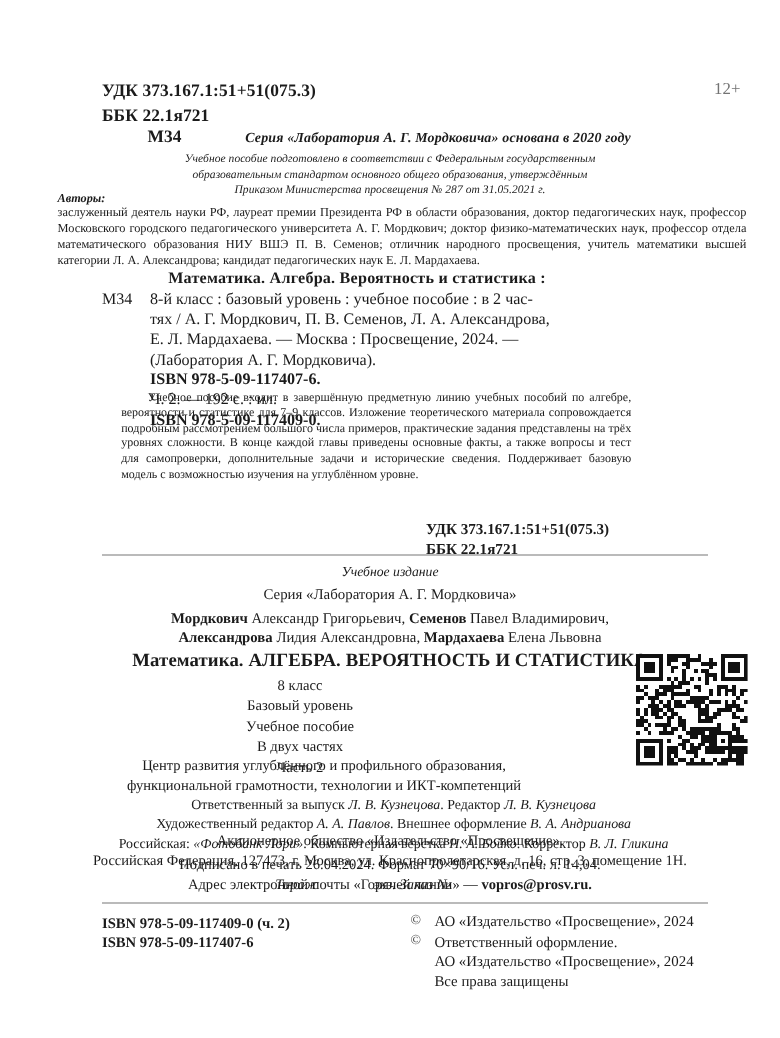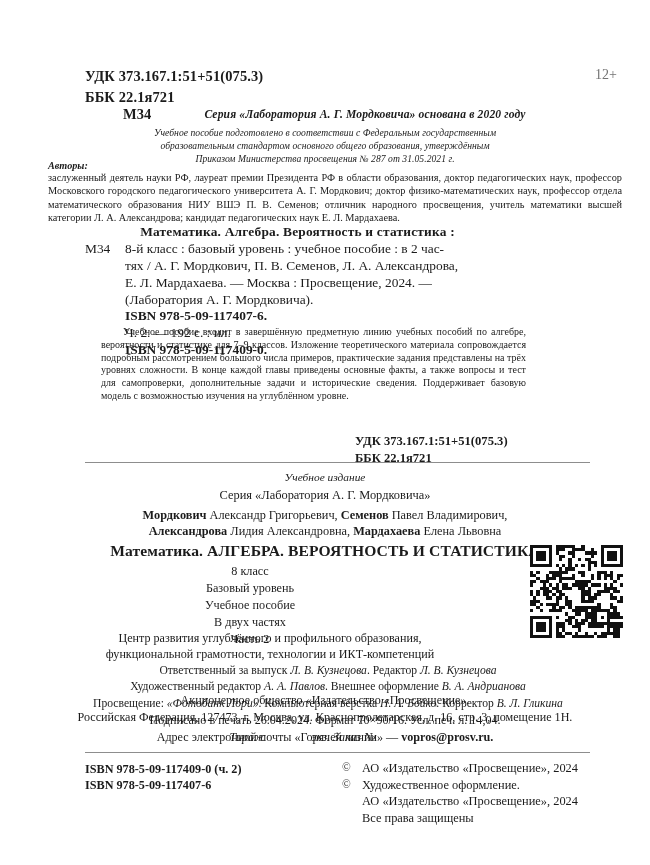--- a/index.html
+++ b/index.html
@@ -369,21 +369,21 @@
   </div>
 
   <div class="imp-staff">
     <div>
       <span>Ответственный за выпуск </span><span class="ital">Л. В. Кузнецова</span><span>. Редактор </span><span class="ital">Л. В. Кузнецова</span>
     </div>
     <div>
       <span>Художественный редактор </span><span class="ital">А. А. Павлов</span><span>. Внешнее оформление </span><span class="ital">В. А. Андрианова</span>
     </div>
     <div>
-      <span>Просвещение: </span><span class="ital">«Фотобанк Лори»</span><span>. Компьютерная вёрстка </span><span class="ital">Н. А. Бойко</span><span>. Корректор </span><span class="ital">В. Л. Гликина</span>
+      <span>Российская: </span><span class="ital">«Фотобанк Лори»</span><span>. Компьютерная вёрстка </span><span class="ital">Н. А. Бойко</span><span>. Корректор </span><span class="ital">В. Л. Гликина</span>
     </div>
   </div>
 
   <div class="imp-print">
     <div>Подписано в печать 26.04.2024. Формат 70×90/16. Усл. печ. л. 14,04.</div>
     <div class="tirazh-row">
       <span>Тираж</span><span class="gap-sm"></span><span>экз. Заказ №</span><span class="gap-md"></span><span>.</span>
     </div>
   </div>
 
@@ -399,21 +399,21 @@
   <div class="foot-isbn">
     <div>ISBN 978-5-09-117409-0 (ч. 2)</div>
     <div>ISBN 978-5-09-117407-6</div>
   </div>
 
   <div class="foot-copy">
     <div class="crow">
       <span class="csym">©</span><span>АО «Издательство «Просвещение», 2024</span>
     </div>
     <div class="crow">
-      <span class="csym">©</span><span>Художественное оформление.</span>
+      <span class="csym">©</span><span>Ответственный оформление.</span>
     </div>
     <div class="crow">
       <span>АО «Издательство «Просвещение», 2024</span>
     </div>
     <div class="crow">
       <span>Все права защищены</span>
     </div>
   </div>
 
   <div class="qr">

